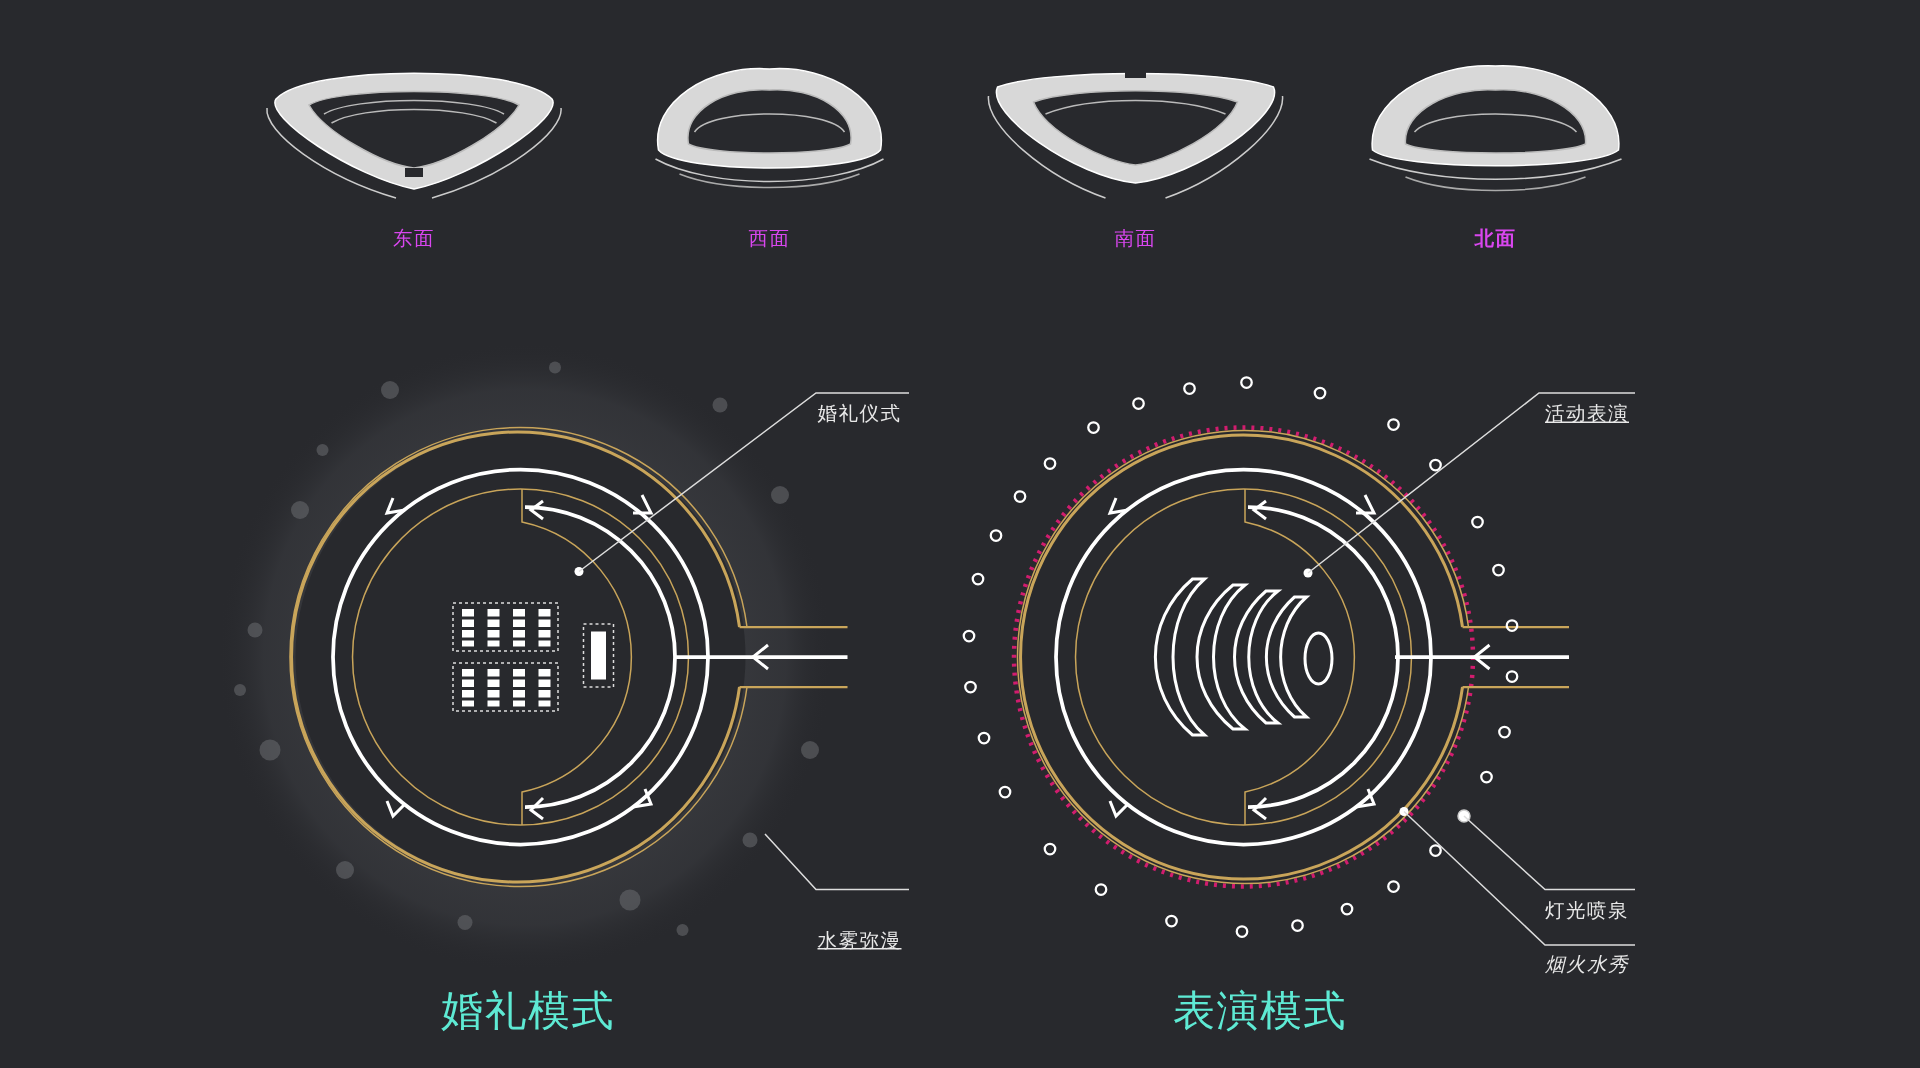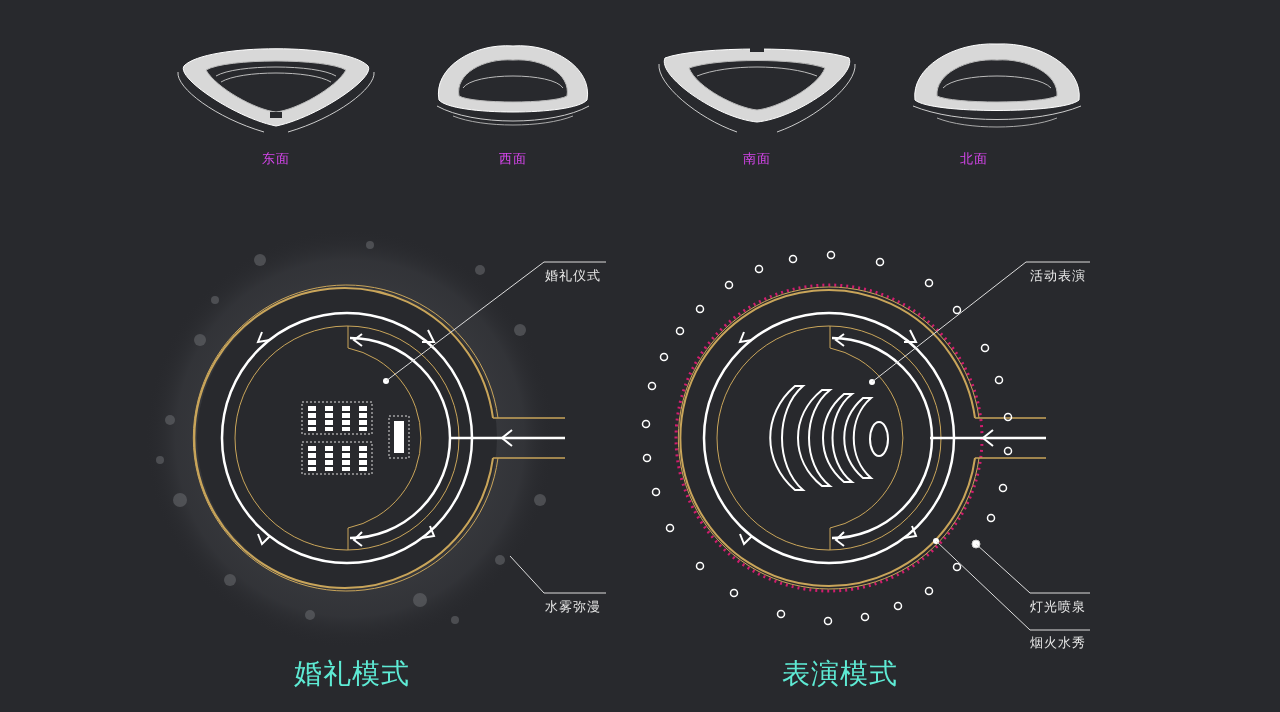--- a/index.html
+++ b/index.html
@@ -210,22 +210,22 @@
     <circle cx="936" cy="541" r="3" fill="#fff"></circle>
     <polyline points="872,382 1026,262 1090,262" fill="none" stroke="#ddd" stroke-width="1"></polyline>
     <polyline points="976,544 1030,593 1090,593" fill="none" stroke="#ddd" stroke-width="1"></polyline>
     <polyline points="936,541 1030,630 1090,630" fill="none" stroke="#ddd" stroke-width="1"></polyline>
   </g>
 </svg>
 
 <div class="elev-label" style="left:276px; top:150px;">东面</div>
 <div class="elev-label" style="left:513px; top:150px;">西面</div>
 <div class="elev-label" style="left:757px; top:150px;text-align:right;">南面</div>
-<div class="elev-label" style="left:974px; top:150px;">北面</div>
+<div class="elev-label" style="left:997px; top:150px;font-weight:bold;">北面</div>
 
 <div class="callout" style="left:545px; top:243px;">婚礼仪式</div>
-<div class="callout" style="left:545px; top:574px;">水雾弥漫</div>
+<div class="callout" style="left:545px; top:594px;text-decoration:underline;">水雾弥漫</div>
 <div class="mode-title" style="left:352px; top:655px;">婚礼模式</div>
 
-<div class="callout" style="left:1030px; top:243px;">活动表演</div>
+<div class="callout" style="left:1030px; top:243px;text-decoration:underline;">活动表演</div>
 <div class="callout" style="left:1030px; top:574px;">灯光喷泉</div>
-<div class="callout" style="left:1030px; top:610px;">烟火水秀</div>
+<div class="callout" style="left:1030px; top:610px;font-style:italic;">烟火水秀</div>
 <div class="mode-title" style="left:840px; top:655px;">表演模式</div>
 
 </body></html>

